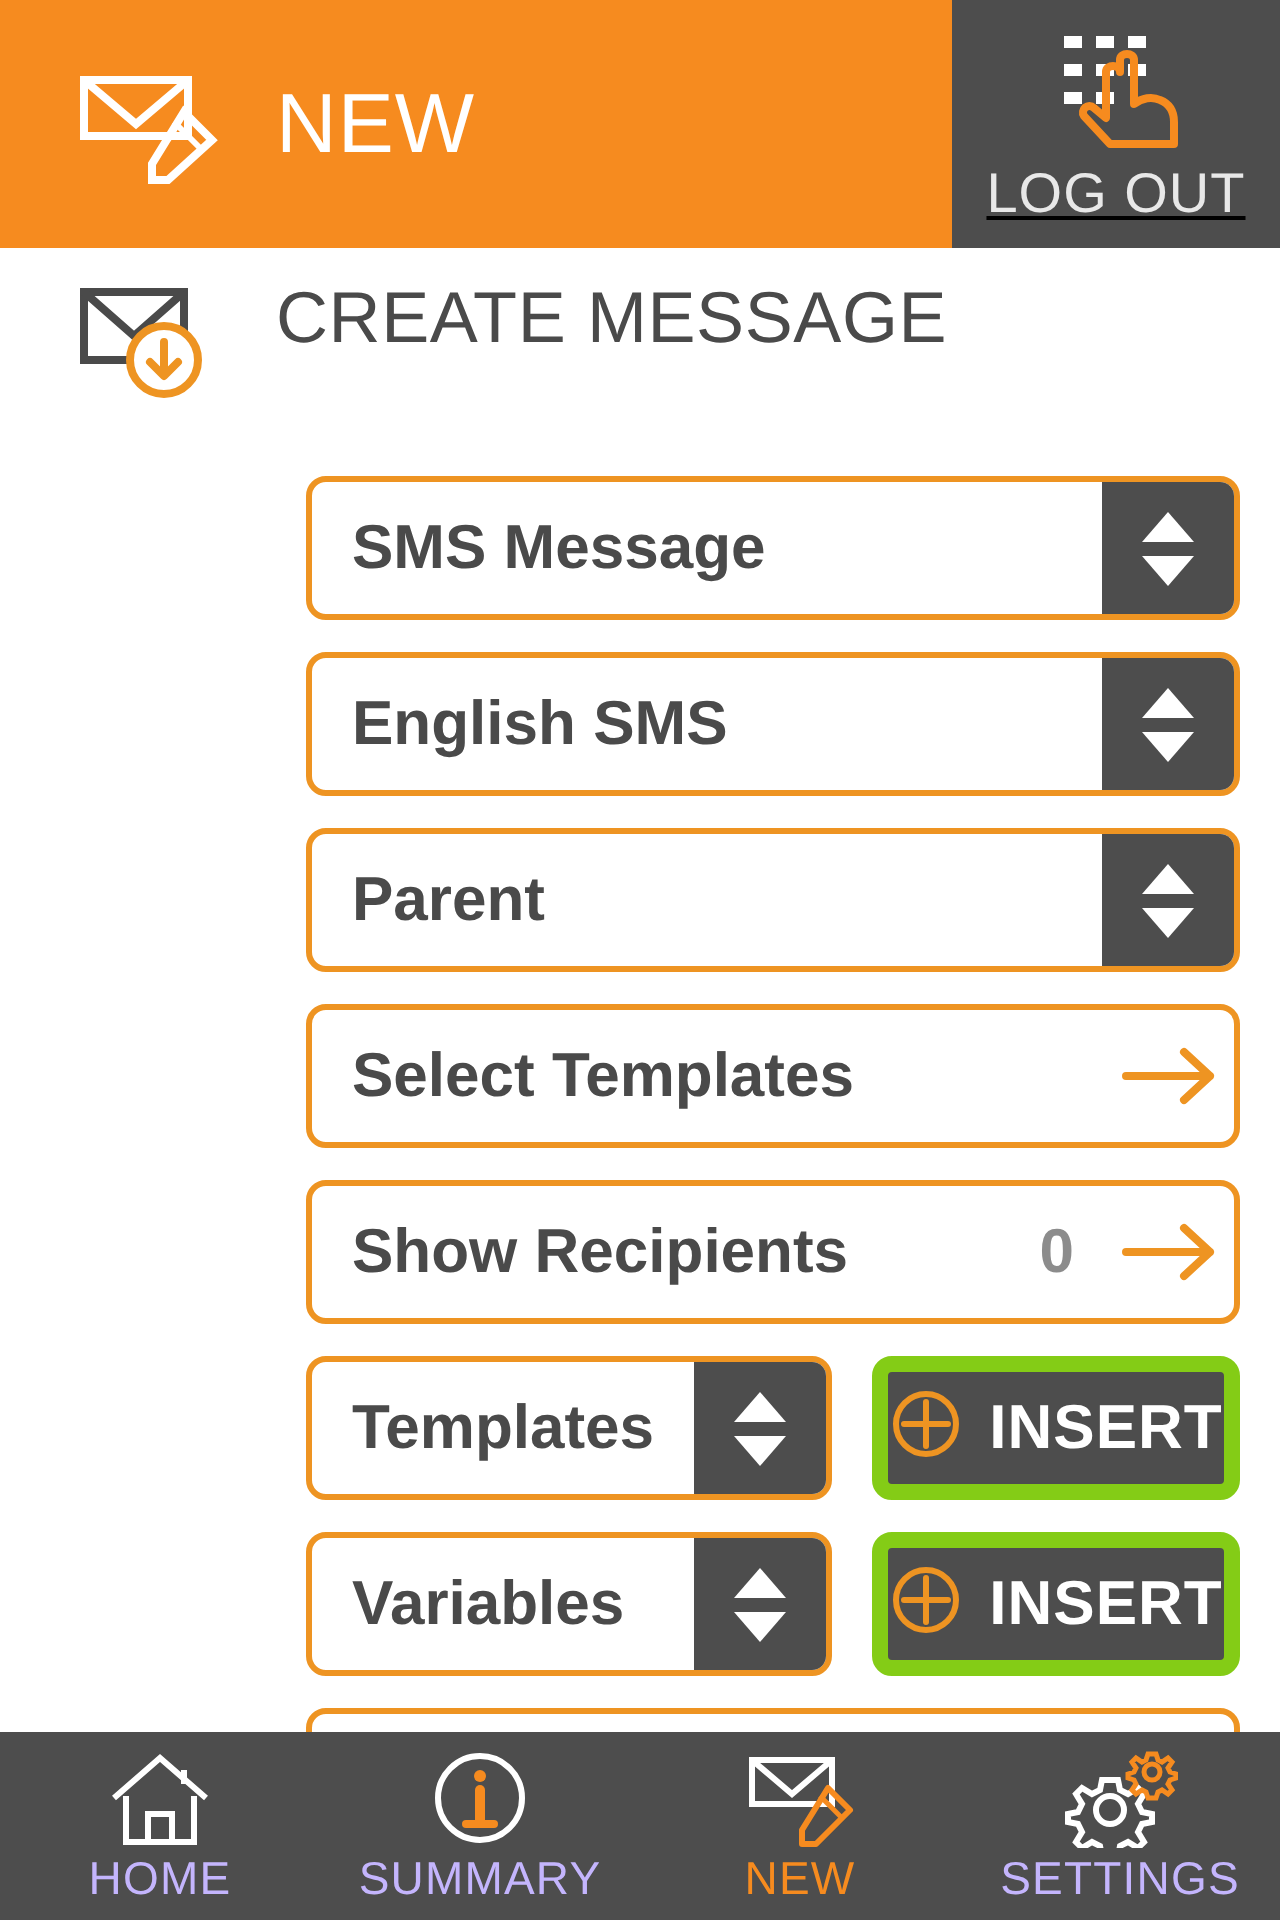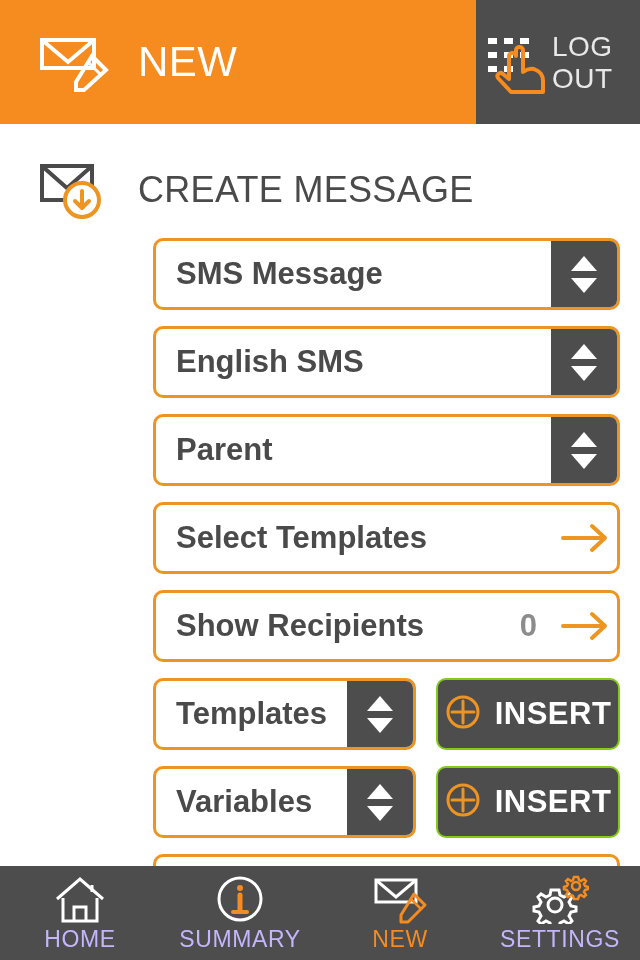--- a/index.html
+++ b/index.html
@@ -20,32 +20,32 @@
     flex:1; background:#F68B1F;
     display:flex; align-items:center; padding-left:36px;
     height:124px;
   }
   .header-title {
     color:#ffffff; font-size:42px; letter-spacing:0.5px;
     margin-left:28px; font-weight:400;
   }
   .header-logout {
     width:164px; height:124px; background:#4d4d4d;
-    display:flex; align-items:center;
-    justify-content:flex-start; padding-top:6px;
+    display:flex; flex-direction:column; align-items:center;
+    justify-content:flex-start; padding-top:6px;text-decoration:underline;
   }
   .logout-label {
     color:#e8e8e8; font-size:28px; letter-spacing:0.5px;
     margin-top:-4px;
   }
 
   
   .section-head {
     position:absolute; left:0; top:138px; width:568px; height:104px;
-    display:flex; align-items:center;
+    display:flex; 
   }
   .section-icon { margin-left:38px; width:66px; height:64px; }
   .section-title {
     margin-left:34px; font-size:36px; color:#4a4a4a; letter-spacing:0.3px;
   }
 
   
   .form { position:absolute; left:12px; top:238px; width:640px;font-weight:bold; }
   .row { position:relative; height:88px; }
 
@@ -78,21 +78,21 @@
     width:0;height:0;border-left:13px solid transparent;
     border-right:13px solid transparent;border-bottom:15px solid #fff;
   }
   .tri-down {
     width:0;height:0;border-left:13px solid transparent;
     border-right:13px solid transparent;border-top:15px solid #fff;
   }
 
   .insert-btn {
     position:absolute; left:424px; width:184px; height:72px;
-    background:#4d4d4d; border:2px solid #84cc16; border-radius:10px;
+    background:#4d4d4d; border:8px solid #84cc16; border-radius:10px;
     display:flex; align-items:center; justify-content:center; gap:14px;
   }
   .insert-label { color:#ffffff; font-size:31px; letter-spacing:0.5px; }
 
   
   .row-partial { height:40px; }
 
   
   .nav {
     position:absolute; left:0; bottom:0; width:640px; height:94px;

